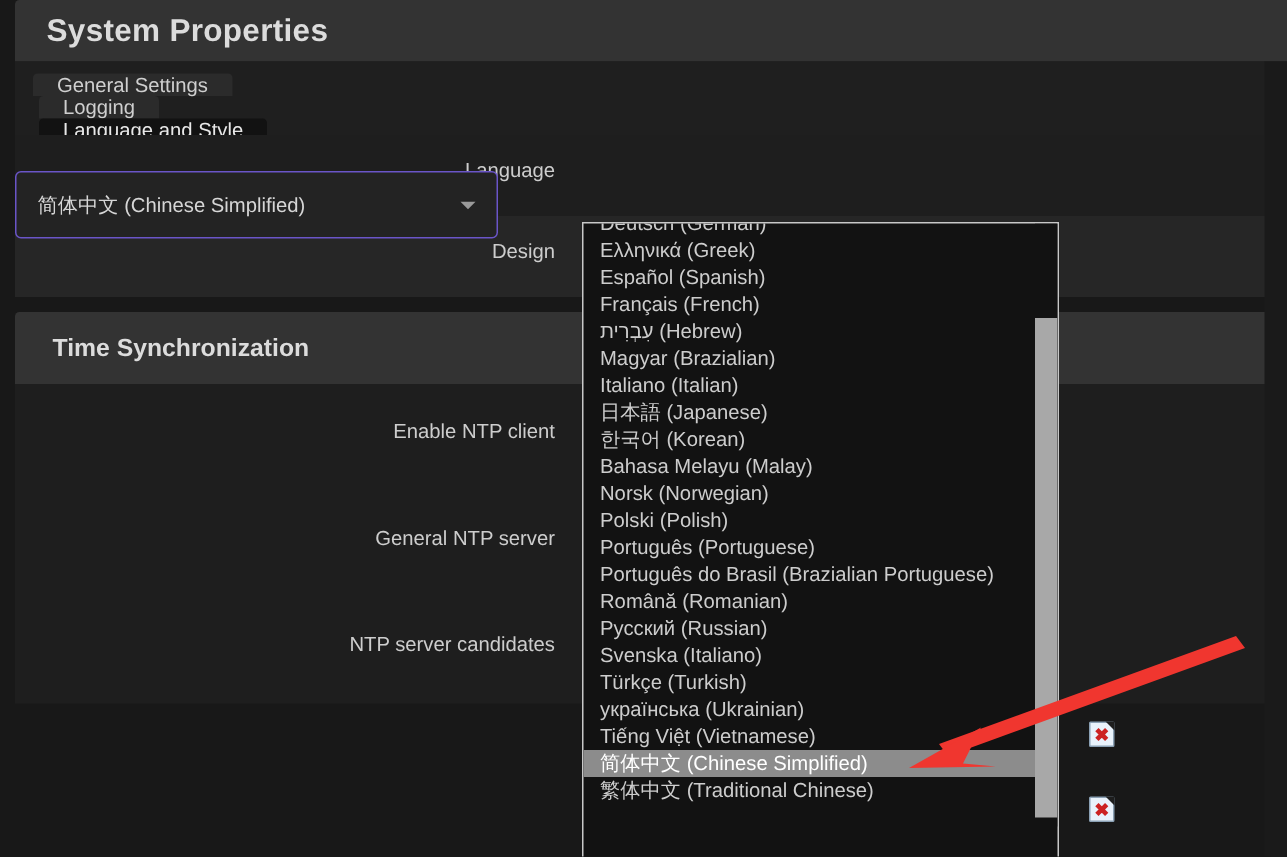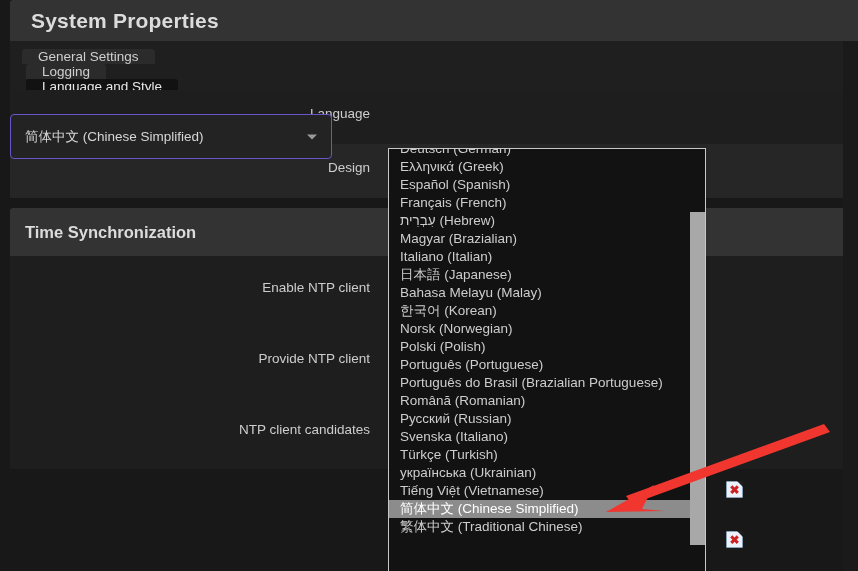--- a/index.html
+++ b/index.html
@@ -112,21 +112,21 @@
     background: #333333;
     height: 48px;
     border-radius: 3px 3px 0 0;
     display: flex; align-items: center;
     width: 848px;
   }
   .section-title {
     color: #dcdcdc;
     font-size: 16.5px;
     font-weight: bold;
-    margin-left: 15px;
+    margin-left: 25px;
   }
   .section-body { background: #1e1e1e; width: 848px; }
   .tall-row { height: 71px; padding-top: 22px; }
 
   
   .broken-img {
     position: absolute;
     width: 17px; height: 17px;
     background: #e9f2fb;
     border: 1px solid #8aa0b4;
@@ -249,25 +249,25 @@
     <div class="section">
       <div class="section-title">Time Synchronization</div>
     </div>
 
     <div class="section-body">
       <div class="form-row tall-row">
         <div class="row-label">Enable NTP client</div>
         <div class="row-field"></div>
       </div>
       <div class="form-row tall-row">
-        <div class="row-label">Provide NTP client</div>
+        <div class="row-label">General NTP server</div>
         <div class="row-field"></div>
       </div>
       <div class="form-row tall-row">
-        <div class="row-label">NTP client candidates</div>
+        <div class="row-label">NTP server candidates</div>
         <div class="row-field"></div>
       </div>
     </div>
   </div>
 
   <div class="broken-img" style="left:726px; top:481px;">
     <span class="broken-x">✖</span>
   </div>
   <div class="broken-img" style="left:726px; top:531px;">
     <span class="broken-x">✖</span>
@@ -279,22 +279,22 @@
     <div class="dd-viewport">
       <div class="dd-list" id="dd-list">
           <div class="dd-item">Deutsch (German)</div>
           <div class="dd-item">Ελληνικά (Greek)</div>
           <div class="dd-item">Español (Spanish)</div>
           <div class="dd-item">Français (French)</div>
           <div class="dd-item">עִבְרִית (Hebrew)</div>
           <div class="dd-item">Magyar (Brazialian)</div>
           <div class="dd-item">Italiano (Italian)</div>
           <div class="dd-item">日本語 (Japanese)</div>
+          <div class="dd-item">한국어 (Korean)</div>
           <div class="dd-item">Bahasa Melayu (Malay)</div>
-          <div class="dd-item">한국어 (Korean)</div>
           <div class="dd-item">Norsk (Norwegian)</div>
           <div class="dd-item">Polski (Polish)</div>
           <div class="dd-item">Português (Portuguese)</div>
           <div class="dd-item">Português do Brasil (Brazialian Portuguese)</div>
           <div class="dd-item">Română (Romanian)</div>
           <div class="dd-item">Русский (Russian)</div>
           <div class="dd-item">Svenska (Italiano)</div>
           <div class="dd-item">Türkçe (Turkish)</div>
           <div class="dd-item">українська (Ukrainian)</div>
           <div class="dd-item">Tiếng Việt (Vietnamese)</div>

